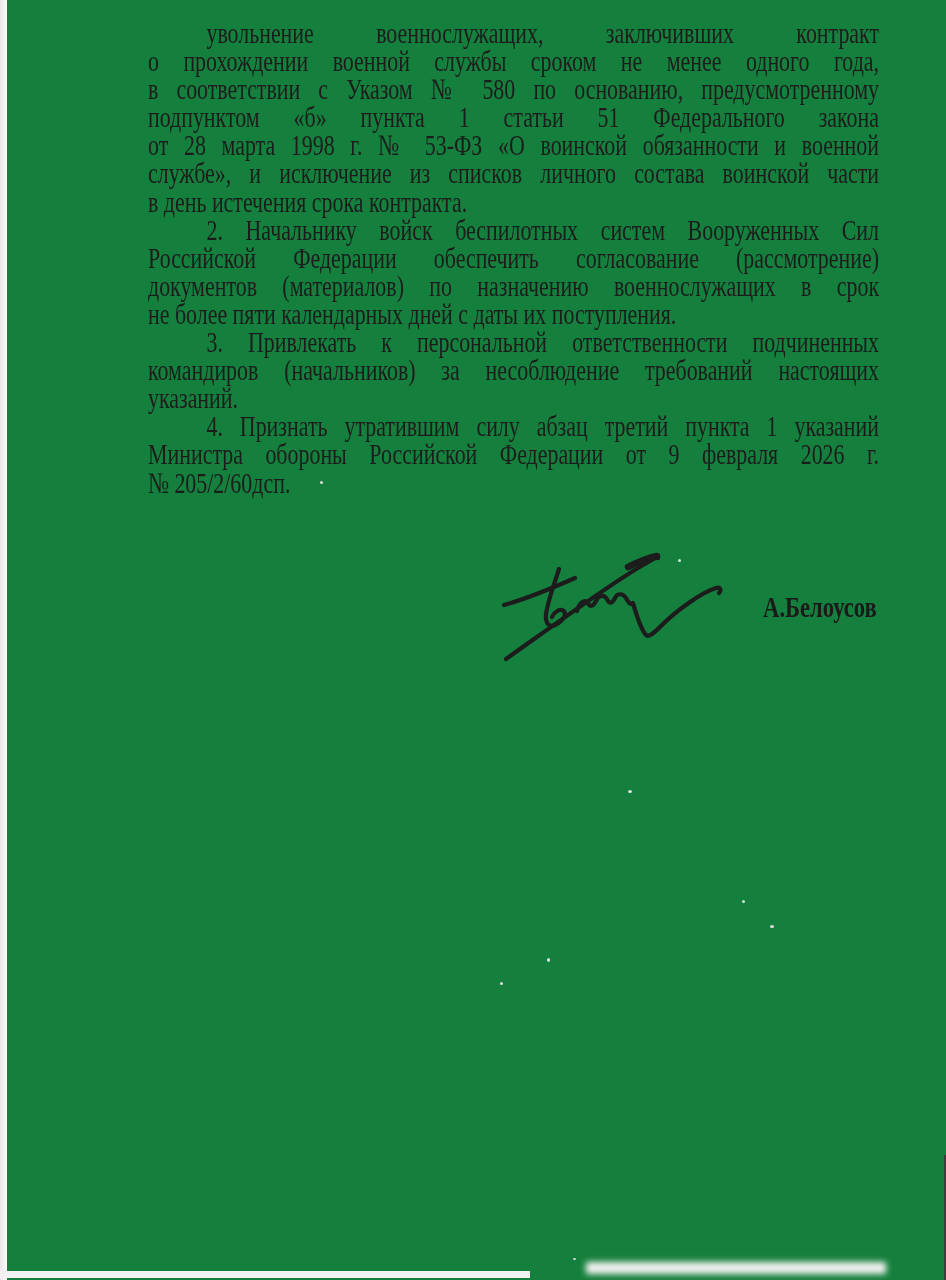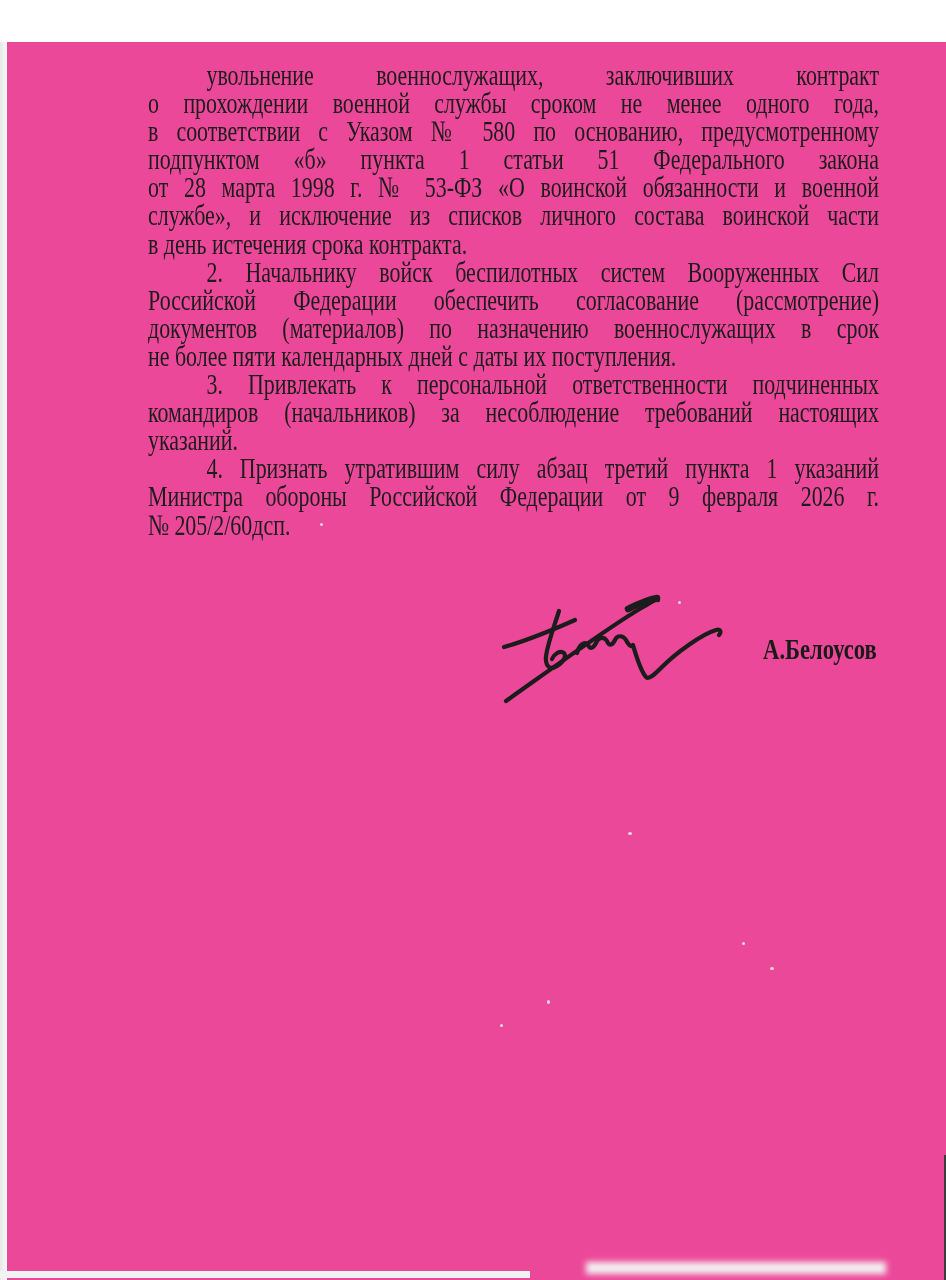--- a/index.html
+++ b/index.html
@@ -5,22 +5,21 @@
   html, body { margin: 0; padding: 0; }
   body {
     width: 946px; height: 1280px;
     background: #ffffff;
     font-family: "Liberation Serif", "DejaVu Serif", serif;
     position: relative;
     overflow: hidden;
   }
   .page {
     position: absolute; inset: 0;
-    background: #ec4899;
-    margin-top: 42px;
+    background: #15803d;
   }
   
   .doc-text {
     position: absolute;
     left: 148px; top: 19px;
     width: 731px;
     color: #1c1c1c;
   }
   .line {
     width: 1001px;

